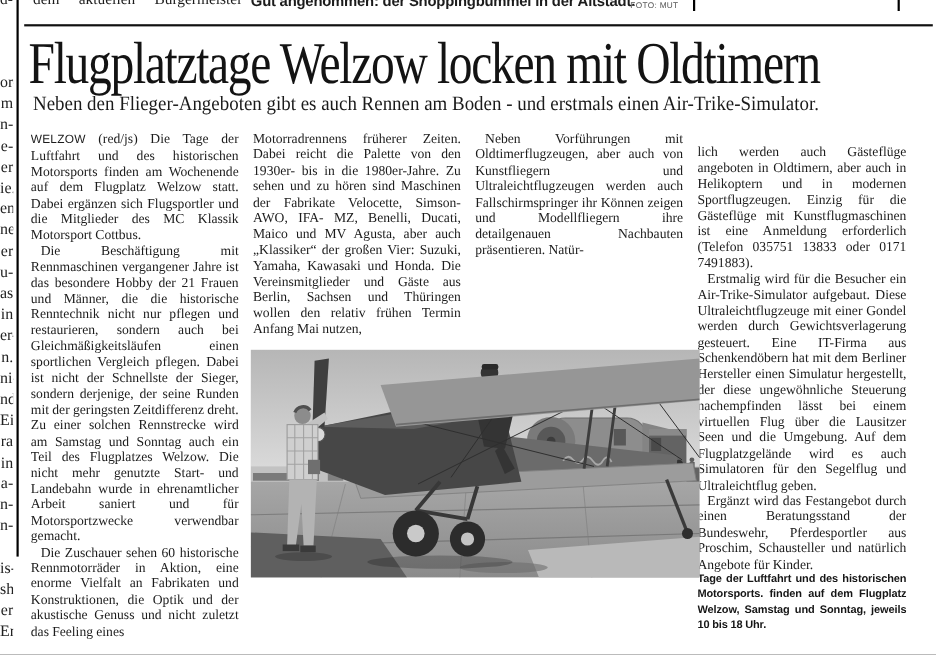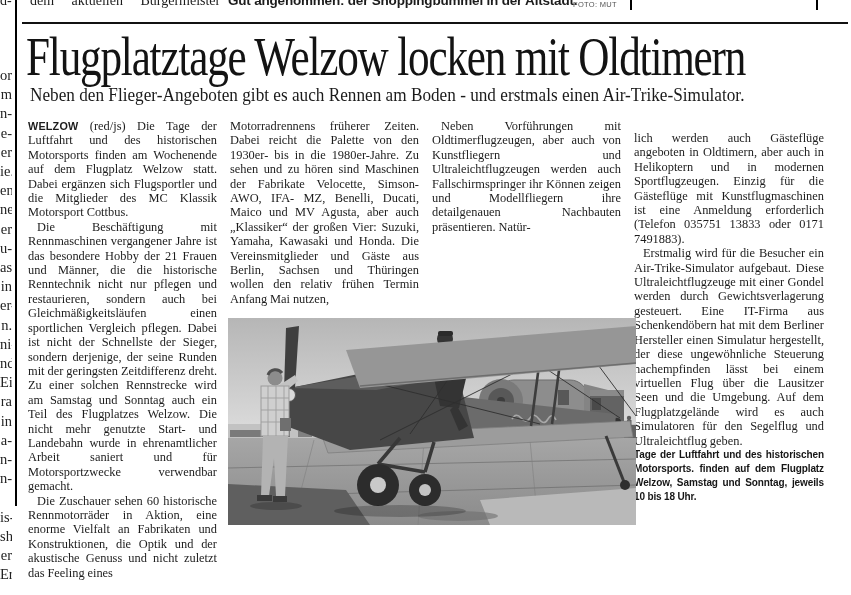--- a/index.html
+++ b/index.html
@@ -34,21 +34,21 @@
   
   .col{position:absolute;top:119px;width:189px;overflow:hidden;}
   .col1{left:28px;height:462px;}
   .col2{left:230px;height:190px;}
   .col3{left:432px;height:190px;}
   .col4{left:634px;width:190px;height:462px;margin-top:12px;}
   .col p{margin:0;font-size:12.4px;line-height:14.4px;text-align:justify;
       hyphens:none;word-spacing:-0.2px;}
   .col p.indent{text-indent:9px;}
   .col p strong.lead{font-family:"Liberation Sans",sans-serif;font-size:10.8px;
-      font-weight:700;letter-spacing:0.2px;}
+      font-weight:400;letter-spacing:0.2px;}
   .col p.info{font-family:"Liberation Sans",sans-serif;font-weight:700;
       font-size:10px;line-height:14.1px;letter-spacing:-0.1px;color:#161616;}
 
   
   .photo{position:absolute;left:228px;top:318px;width:408px;height:207px;margin:0;
       background:#c9c9c9;}
   .photo svg{display:block;}
   .caption{position:absolute;left:228px;top:528px;width:408px;height:52px;overflow:hidden;
       font-family:"Liberation Sans",sans-serif;font-weight:700;font-size:11.9px;
       line-height:16.2px;color:#1e1e1e;letter-spacing:-0.2px;}
@@ -109,20 +109,21 @@
     </div>
   <div class="col col2">
       <p>Motorradrennens früherer Zeiten. Dabei reicht die Palette von den 1930er- bis in die 1980er-Jahre. Zu sehen und zu hören sind Maschinen der Fabrikate Velocette, Simson- AWO, IFA- MZ, Benelli, Ducati, Maico und MV Agusta, aber auch „Klassiker“ der großen Vier: Suzuki, Yamaha, Kawasaki und Honda. Die Vereinsmitglieder und Gäste aus Berlin, Sachsen und Thüringen wollen den relativ frühen Termin Anfang Mai nutzen,</p>
     </div>
   <div class="col col3">
       <p class="indent">Neben Vorführungen mit Oldtimerflugzeugen, aber auch von Kunstfliegern und Ultraleichtflugzeugen werden auch Fallschirmspringer ihr Können zeigen und Modellfliegern ihre detailgenauen Nachbauten präsentieren. Natür-</p>
     </div>
   <div class="col col4">
       <p>lich werden auch Gästeflüge angeboten in Oldtimern, aber auch in Helikoptern und in modernen Sportflugzeugen. Einzig für die Gästeflüge mit Kunstflugmaschinen ist eine Anmeldung erforderlich (Telefon 035751 13833 oder 0171 7491883).</p>
       <p class="indent">Erstmalig wird für die Besucher ein Air-Trike-Simulator aufgebaut. Diese Ultraleichtflugzeuge mit einer Gondel werden durch Gewichtsverlagerung gesteuert. Eine IT-Firma aus Schenkendöbern hat mit dem Berliner Hersteller einen Simulatur hergestellt, der diese ungewöhnliche Steuerung nachempfinden lässt bei einem virtuellen Flug über die Lausitzer Seen und die Umgebung. Auf dem Flugplatzgelände wird es auch Simulatoren für den Segelflug und Ultraleichtflug geben.</p>
+      <p class="indent">Ergänzt wird das Festangebot durch einen Beratungsstand der Bundeswehr, Pferdesportler aus Proschim, Schausteller und natürlich Angebote für Kinder.</p>
       <p class="info">Tage der Luftfahrt und des historischen Motorsports. finden auf dem Flugplatz Welzow, Samstag und Sonntag, jeweils 10 bis 18 Uhr.</p>
     </div>
 
   <figure class="photo" title="Schwarz-Weiß-Foto: Oldtimer-Doppeldecker auf dem Flugplatz Welzow, ein Besucher steht davor, ein Pilot steigt ins Cockpit">
     <svg viewBox="0 0 408 207" width="408" height="207">
       <defs>
         <linearGradient id="sky" x1="0" y1="0" x2="0" y2="1">
           <stop offset="0" stop-color="#b6b6b6"></stop>
             <stop offset="1" stop-color="#dedede"></stop>
         </linearGradient>

